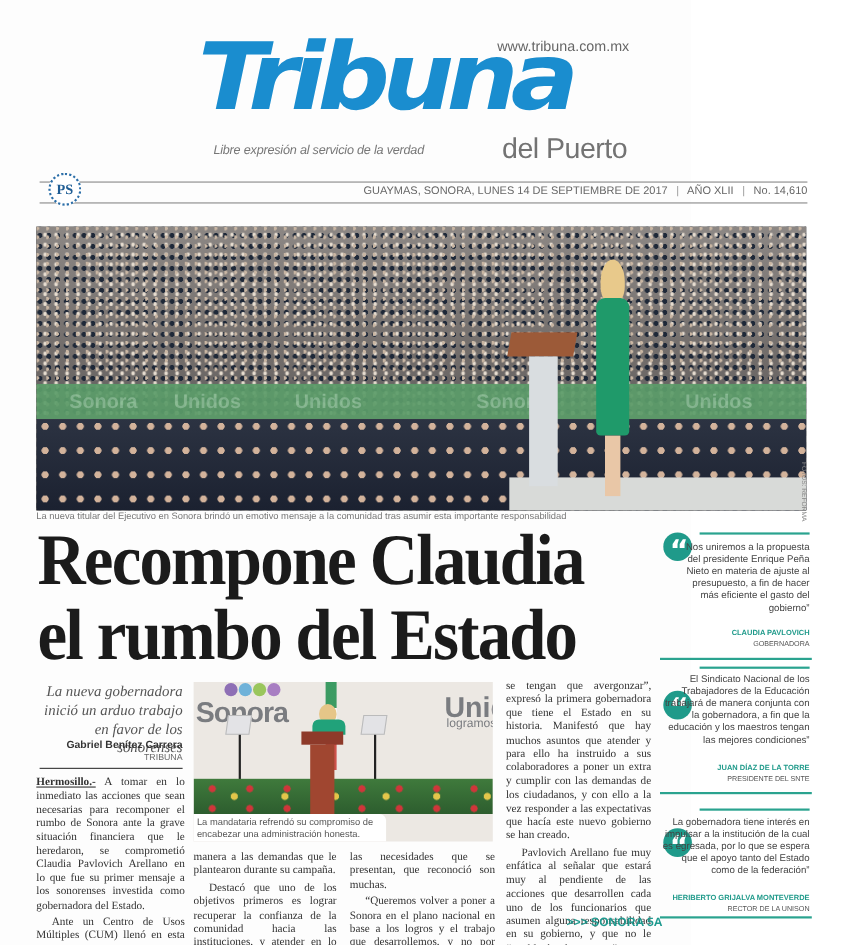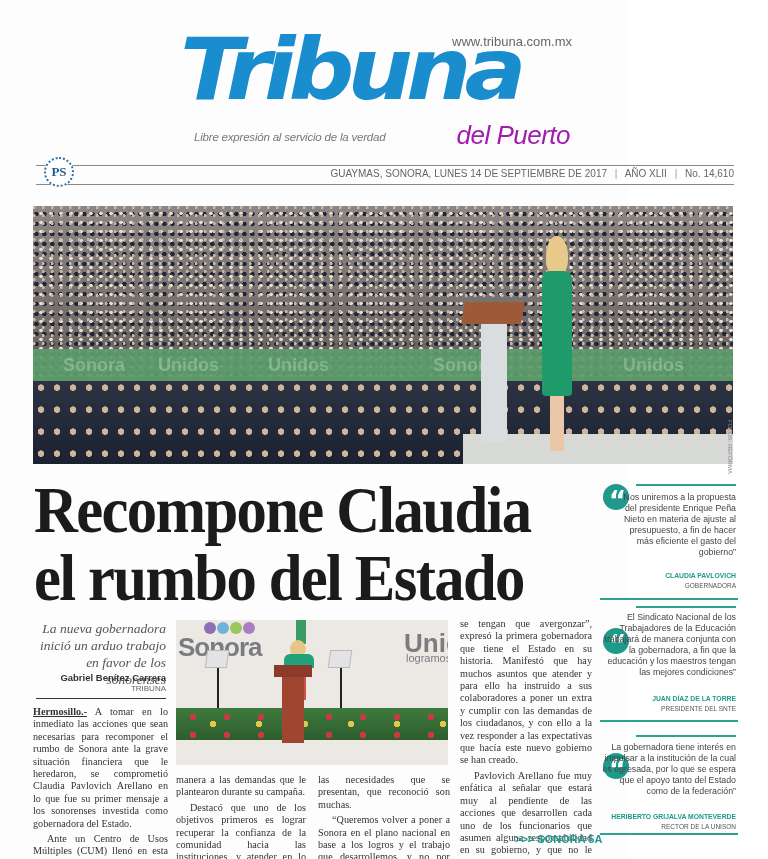--- a/index.html
+++ b/index.html
@@ -6,21 +6,21 @@
     html, body { width: 768px; height: 859px; background: #fff; overflow: hidden; }
     body { font-family: "Liberation Sans", sans-serif; color: #222; position: relative; }
 
     .page { position: absolute; left: 0; top: 0; width: 628px; height: 859px; background: #fdfdfd; }
 
     
     .masthead { position: absolute; left: 180px; top: 28px; width: 400px; height: 125px; }
     .logo-word { position: absolute; left: 0; top: 0; font-family: "DejaVu Sans", sans-serif; font-weight: bold; font-style: italic; font-size: 92px; letter-spacing: -7px; color: #1a8dcf; line-height: 1; transform: scaleY(0.92); transform-origin: top left; }
     .site-url { position: absolute; right: 8px; top: 6px; font-size: 13px; color: #666; }
     .tagline { position: absolute; left: 14px; top: 103px; font-size: 11.5px; font-style: italic; color: #777; letter-spacing: -0.2px; }
-    .subbrand { position: absolute; right: 10px; top: 92px; font-size: 26px; font-style: italic; color: #a21caf; letter-spacing: -0.5px; }
+    .subbrand { position: absolute; right: 10px; top: 92px; font-size: 26px; color: #737373; letter-spacing: -0.5px; }
 
     
     .dateline-bar { position: absolute; left: 36px; top: 165px; width: 698px; height: 20px; border-top: 1px solid #888; border-bottom: 1px solid #888; }
     .seal { position: absolute; left: 44px; top: 157px; width: 30px; height: 30px; border-radius: 50%; background: #fff; border: 2px dotted #2b6ea8; display: flex; align-items: center; justify-content: center; color: #1f5d94; font-family: "Liberation Serif", serif; font-weight: bold; font-size: 13px; }
     .dateline { position: absolute; right: 0; top: 2px; font-size: 10px; color: #666; white-space: nowrap; }
     .dateline .sep { color: #999; margin: 0 5px; }
 
     
     .hero { position: absolute; left: 33px; top: 206px; width: 700px; height: 258px; overflow: hidden; background: #3a3a3a; }
     .crowd { position: absolute; inset: 0;
@@ -137,20 +137,21 @@
         <div class="top"></div>
         <div class="post"></div>
       </div>
     <div class="speaker">
         <div class="hair"></div>
         <div class="dress"></div>
         <div class="legs"></div>
       </div>
   </div>
   <div class="photo-credit">FOTOS: REFORMA</div>
+  <div class="hero-caption">La nueva titular del Ejecutivo en Sonora brindó un emotivo mensaje a la comunidad tras asumir esta importante responsabilidad</div>
 
   <h1 class="headline">
     <span>Recompone Claudia</span><br>
     <span>el rumbo del Estado</span>
   </h1>
 
   <div class="deck">La nueva gobernadora inició un arduo trabajo en favor de los sonorenses</div>
   <div class="byline-name">Gabriel Benítez Carrera</div>
   <div class="byline-org">TRIBUNA</div>
   <div class="byline-rule"></div>
@@ -174,20 +175,23 @@
     <div class="flag"></div>
     <div class="flowers"></div>
     <div class="speaker2">
         <div class="hair"></div>
         <div class="top"></div>
       </div>
     <div class="podium2">
         <div class="top"></div>
         <div class="body"></div>
       </div>
+    <div class="cap-box">
+      <div class="cap">La mandataria refrendó su compromiso de encabezar una administración honesta.</div>
+    </div>
   </div>
 
   <div class="body-text col-2">
     <p class="noindent">manera a las demandas que le plantearon durante su campaña.</p>
     <p>Destacó que uno de los objetivos primeros es lograr recuperar la confianza de la comunidad hacia las instituciones, y atender en lo inmediato</p>
   </div>
 
   <div class="body-text col-3">
     <p class="noindent">las necesidades que se presentan, que reconoció son muchas.</p>
     <p>“Queremos volver a poner a Sonora en el plano nacional en base a los logros y el trabajo que desarrollemos, y no por cuestiones de las que los sonorenses</p>

